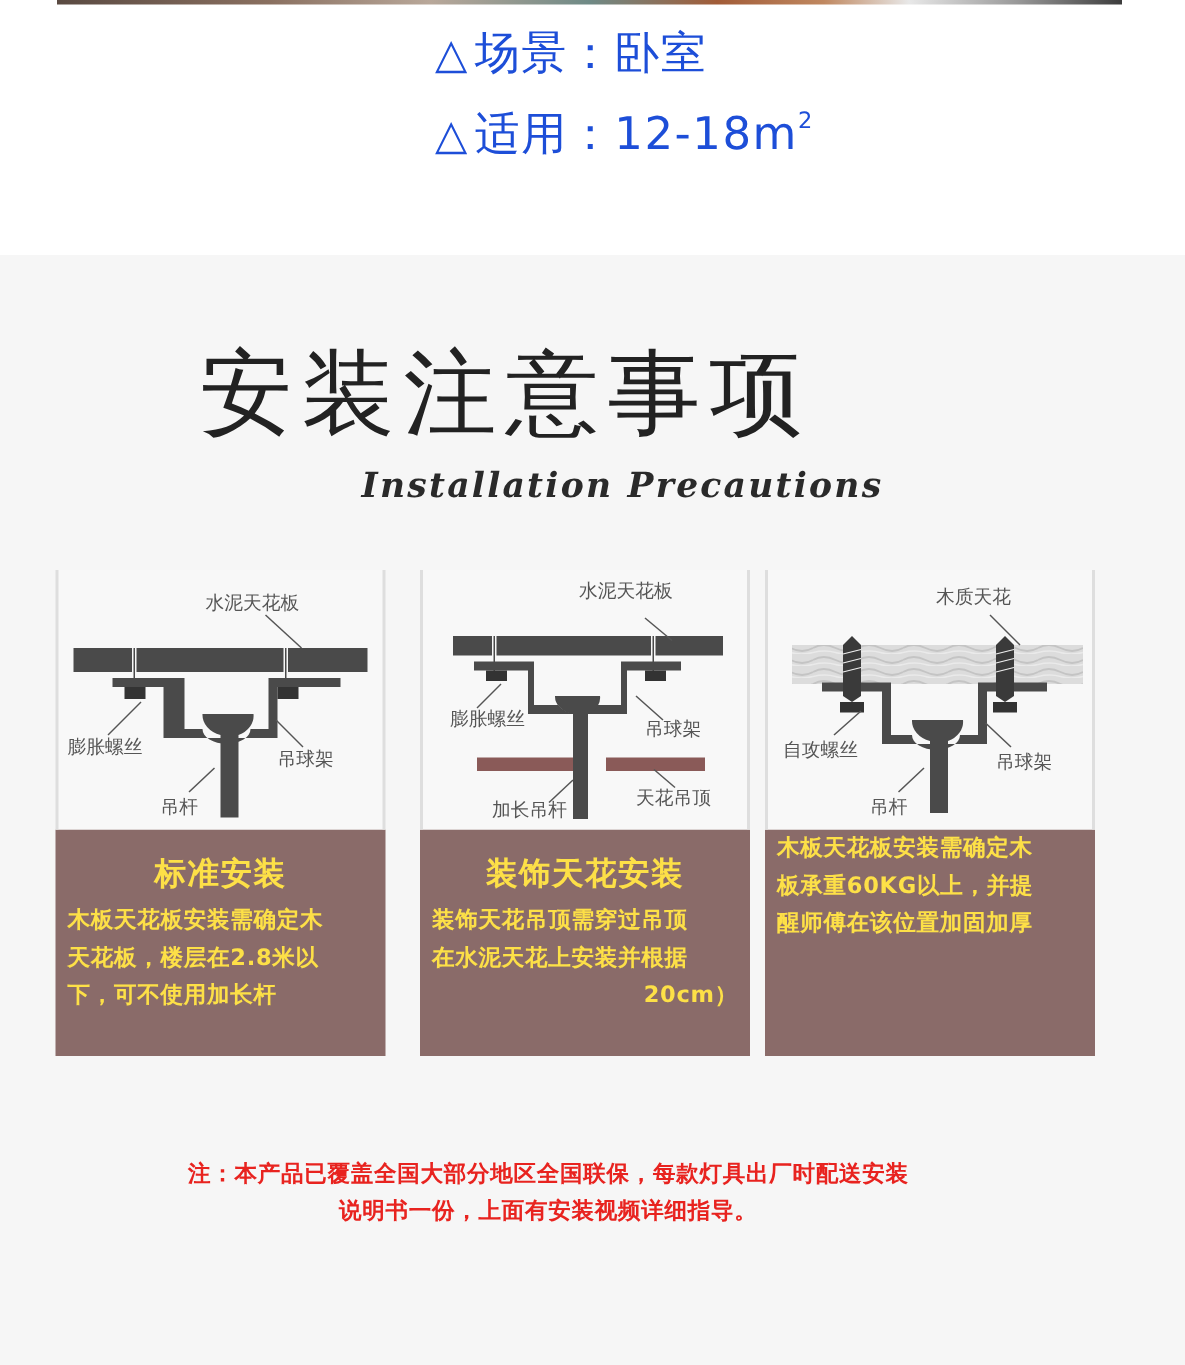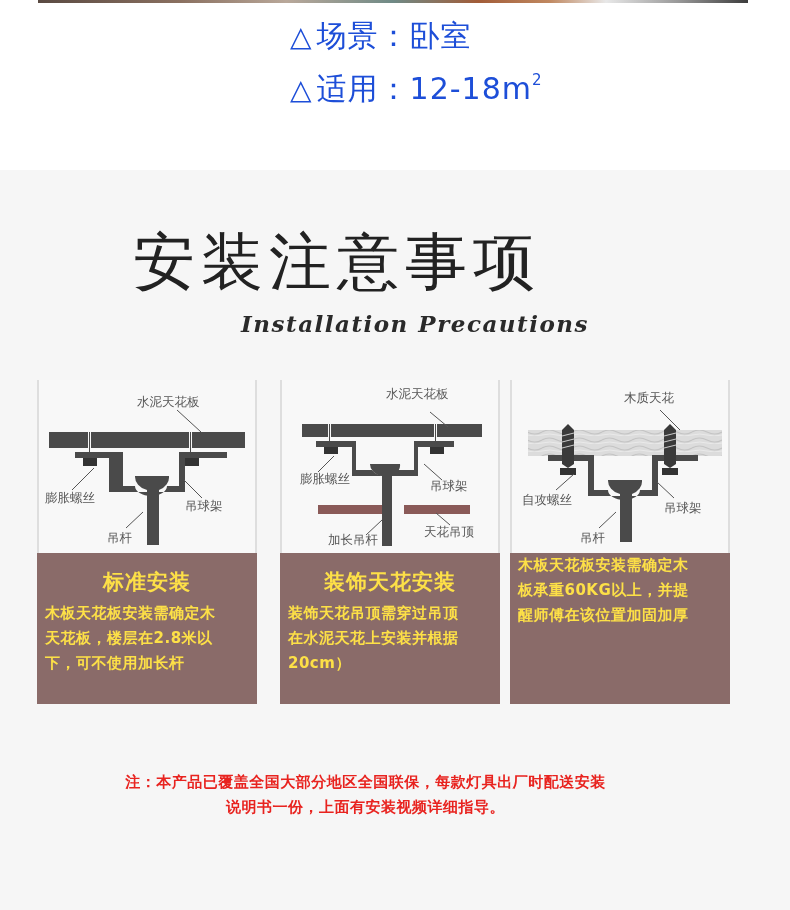--- a/index.html
+++ b/index.html
@@ -92,21 +92,21 @@
       <text class="lbl" x="18" y="103">膨胀螺丝</text>
       <text class="lbl" x="148" y="110">吊球架</text>
       <text class="lbl" x="46" y="164">加长吊杆</text>
       <text class="lbl" x="142" y="156">天花吊顶</text>
     </svg>
   </div>
   <div class="info">
     <h3>装饰天花安装</h3>
     <p>装饰天花吊顶需穿过吊顶</p>
     <p>在水泥天花上安装并根据</p>
-    <p style="text-align:left;">20cm）</p>
+    <p style="text-align:right;">20cm）</p>
   </div>
 </div>
 
 <div class="card" style="left:510px;">
   <div class="diagram">
     <svg width="216" height="173" viewBox="0 0 216 173">
       <defs>
         <pattern id="wood" width="30" height="8" patternUnits="userSpaceOnUse">
           <rect width="30" height="8" fill="#dcdcdc"></rect>
           <path d="M0 4 Q7 0 15 4 T30 4" stroke="#c4c4c4" stroke-width="1.2" fill="none"></path>

